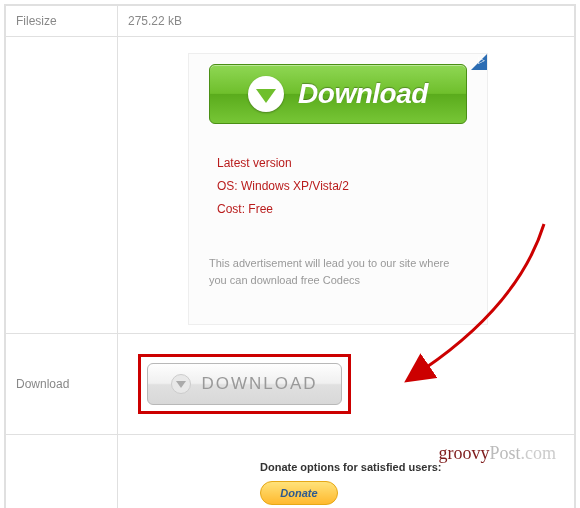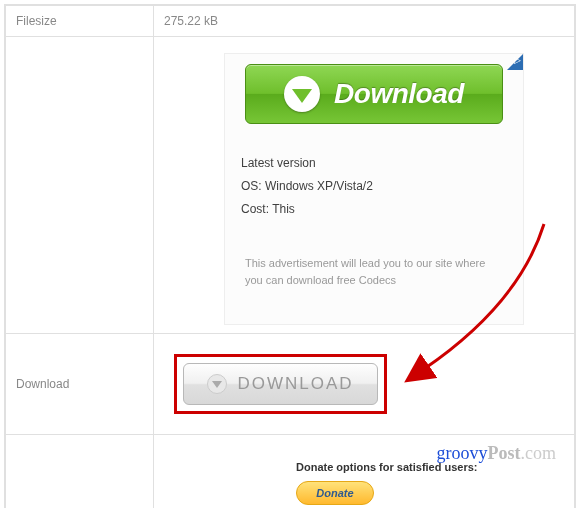--- a/index.html
+++ b/index.html
@@ -1,41 +1,41 @@
 <!DOCTYPE html>
 <html><head>
   <meta charset="utf-8">
   <style>
     * { box-sizing: border-box; margin: 0; padding: 0; }
     body { font-family: Arial, Helvetica, sans-serif; font-size: 12px; background: #fff; width: 580px; }
     .container { border: 1px solid #e0e0e0; margin: 4px; }
     table { width: 100%; border-collapse: collapse; }
     td { border: 1px solid #e0e0e0; padding: 8px 10px; vertical-align: top; color: #888; }
-    td.label { width: 148px; margin-top: 40px; }
+    td.label { width: 112px; margin-top: 40px; }
     .ad-block { background: #fcfcfc; border: 1px solid #eee; width: 300px; margin-left: 60px; margin-top: 8px; padding-bottom: 20px; position: relative; }
     .ad-corner { position: absolute; top: 0; right: 0; width: 16px; height: 16px; background: linear-gradient(135deg, transparent 48%, #2c6db3 52%); }
     .ad-triangle { position: absolute; top: 1px; right: 2px; font-size: 9px; color: #fff; }
     .green-button { margin: 10px auto 0; width: 258px; height: 60px; background: linear-gradient(to bottom, #8fd754 0%, #6fbf2c 49%, #5aab1c 50%, #77c636 100%); border: 1px solid #4a8f15; border-radius: 6px; display: flex; align-items: center; justify-content: center; gap: 14px; cursor: pointer; box-shadow: inset 0 1px 0 rgba(255,255,255,0.4); }
     .green-icon-circle { width: 36px; height: 36px; background: #fff; border-radius: 50%; display: flex; align-items: center; justify-content: center; box-shadow: 0 1px 2px rgba(0,0,0,0.3); }
     .green-arrow { width: 0; height: 0; border-left: 10px solid transparent; border-right: 10px solid transparent; border-top: 14px solid #6fbf2c; margin-top: 3px; }
     .green-text { color: #fff; font-size: 28px; font-weight: bold; text-shadow: 0 -1px 1px rgba(0,0,0,0.3); font-style: italic; letter-spacing: -0.5px; }
-    .ad-info { margin: 28px 16px 0; line-height: 1.9; font-size: 12px; color: #404040; }
+    .ad-info { margin: 28px 28px 0; line-height: 1.9; font-size: 12px; color: #b91c1c; }
     .ad-disclaimer { margin: 35px 20px 16px; font-size: 11px; color: #999; line-height: 1.5; }
     .download-row td { padding-top: 20px; padding-bottom: 20px; vertical-align: middle; position: relative; }
     .dl-wrap { border: 3px solid #cc0000; padding: 6px; display: inline-block; margin-left: 10px; }
     .gray-button { width: 195px; height: 42px; background: linear-gradient(to bottom, #fefefe 0%, #f0f0f0 48%, #e0e0e0 52%, #d8d8d8 100%); border: 1px solid #b8b8b8; border-radius: 6px; display: flex; align-items: center; justify-content: center; gap: 10px; cursor: pointer; }
     .gray-icon { width: 20px; height: 20px; background: #e8e8e8; border: 1px solid #ccc; border-radius: 50%; display: flex; align-items: center; justify-content: center; }
     .gray-arrow { width: 0; height: 0; border-left: 5px solid transparent; border-right: 5px solid transparent; border-top: 7px solid #aaa; }
     .gray-text { color: #999; font-size: 17px; letter-spacing: 2px; font-weight: normal; }
     .arrow-svg { position: absolute; top: -120px; right: 10px; pointer-events: none; }
     .donate-block { text-align: left; margin-left: 132px; margin-top: 17px; }
     .donate-label { font-size: 11px; font-weight: bold; color: #333; line-height: 1.3; }
     .donate-btn { margin-top: 6px; width: 78px; height: 24px; background: linear-gradient(to bottom, #ffe27a 0%, #ffb92e 100%); border: 1px solid #e6a817; border-radius: 12px; color: #2e5a8f; font-size: 11px; font-style: italic; font-weight: bold; cursor: pointer; display: flex; align-items: center; justify-content: center; }
     .watermark { position: absolute; right: 24px; bottom: 44px; font-size: 18px; color: #ccc; font-family: Georgia, serif; }
-    .watermark .g { color: #1d4ed8; } .watermark .post { color: #bbb; font-weight: bold; }
+    .watermark .g { color: #7f1d1d; } .watermark .post { color: #bbb; font-weight: normal; }
   </style>
 </head>
 <body>
 
 <div class="container">
 <table>
   <tbody>
         <tr>
     <td class="label">Filesize</td>
     <td>275.22 kB</td>
@@ -49,21 +49,21 @@
               </div>
         <div class="green-button">
           <div class="green-icon-circle">
                   <div class="green-arrow"></div>
                 </div>
           <div class="green-text">Download</div>
         </div>
         <div class="ad-info">
           <div>Latest version</div>
           <div>OS: Windows XP/Vista/2</div>
-          <div>Cost: This</div>
+          <div>Cost: Free</div>
         </div>
         <div class="ad-disclaimer">This advertisement will lead you to our site where you can download free Codecs</div>
       </div>
     </td>
   </tr>
   <tr class="download-row">
     <td class="label">Download</td>
     <td style="position:relative;">
       <svg class="arrow-svg" width="180" height="200">
         <defs>

